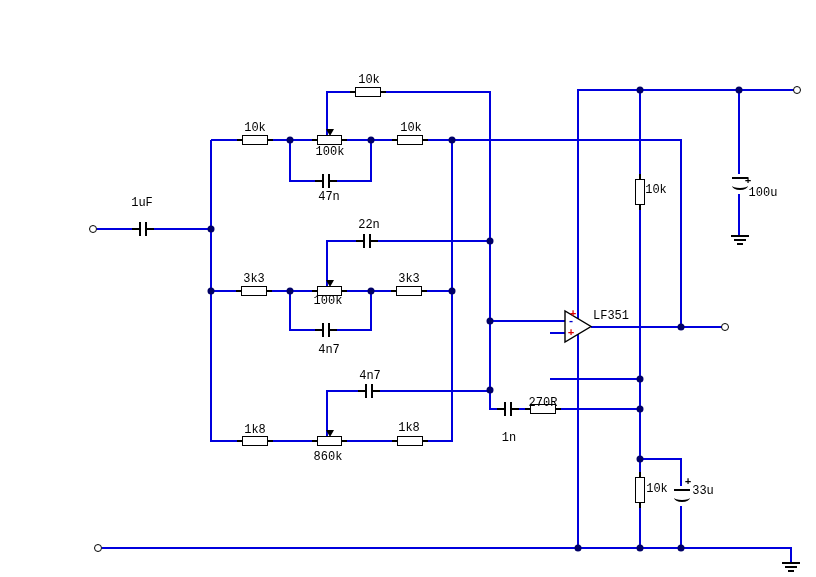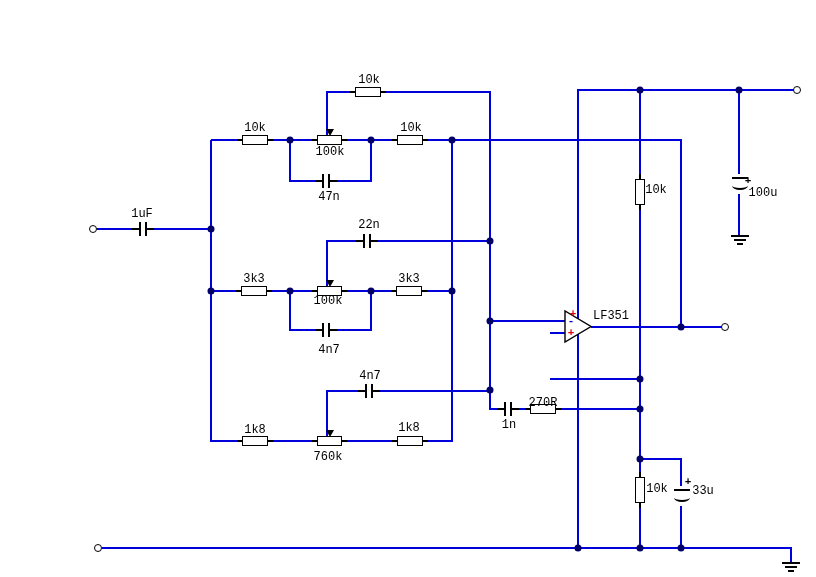--- a/index.html
+++ b/index.html
@@ -168,45 +168,45 @@
   <div class="dot" style="left:681px;top:327px"></div>
   <div class="dot" style="left:578px;top:548px"></div>
   <div class="dot" style="left:640px;top:548px"></div>
   <div class="dot" style="left:681px;top:548px"></div>
 
   <div class="term" style="left:93px;top:229px"></div>
   <div class="term" style="left:98px;top:548px"></div>
   <div class="term" style="left:797px;top:90px"></div>
   <div class="term" style="left:725px;top:327px"></div>
 
-  <div class="lbl" style="left:142px;top:214px">1uF</div>
+  <div class="lbl" style="left:142px;top:203px">1uF</div>
 
   <div class="lbl" style="left:255px;top:128px">10k</div>
   <div class="lbl" style="left:330px;top:152px">100k</div>
   <div class="lbl" style="left:411px;top:128px">10k</div>
   <div class="lbl" style="left:329px;top:197px">47n</div>
   <div class="lbl" style="left:369px;top:80px">10k</div>
 
   <div class="lbl" style="left:369px;top:225px">22n</div>
   <div class="lbl" style="left:254px;top:279px">3k3</div>
   <div class="lbl" style="left:328px;top:301px">100k</div>
   <div class="lbl" style="left:409px;top:279px">3k3</div>
   <div class="lbl" style="left:329px;top:350px">4n7</div>
 
   <div class="lbl" style="left:370px;top:376px">4n7</div>
   <div class="lbl" style="left:255px;top:430px">1k8</div>
-  <div class="lbl" style="left:328px;top:457px">760k</div>
+  <div class="lbl" style="left:328px;top:457px">860k</div>
   <div class="lbl" style="left:409px;top:428px">1k8</div>
 
   <div class="lbl" style="left:611px;top:316px">LF351</div>
   <div class="lbl mk" style="left:573px;top:314px;color:#dd0000">+</div>
   <div class="lbl mk" style="left:571px;top:321px;color:#0000cc">-</div>
   <div class="lbl mk" style="left:571px;top:333px;color:#dd0000">+</div>
 
-  <div class="lbl" style="left:509px;top:425px">1n</div>
+  <div class="lbl" style="left:509px;top:438px">1n</div>
   <div class="lbl" style="left:543px;top:403px">270R</div>
 
   <div class="lbl" style="left:656px;top:190px">10k</div>
   <div class="lbl" style="left:763px;top:193px">100u</div>
   <div class="lbl mk" style="left:748px;top:181px;color:#000">+</div>
 
   <div class="lbl" style="left:657px;top:489px">10k</div>
   <div class="lbl" style="left:703px;top:491px">33u</div>
   <div class="lbl mk" style="left:688px;top:482px;color:#000">+</div>
 

